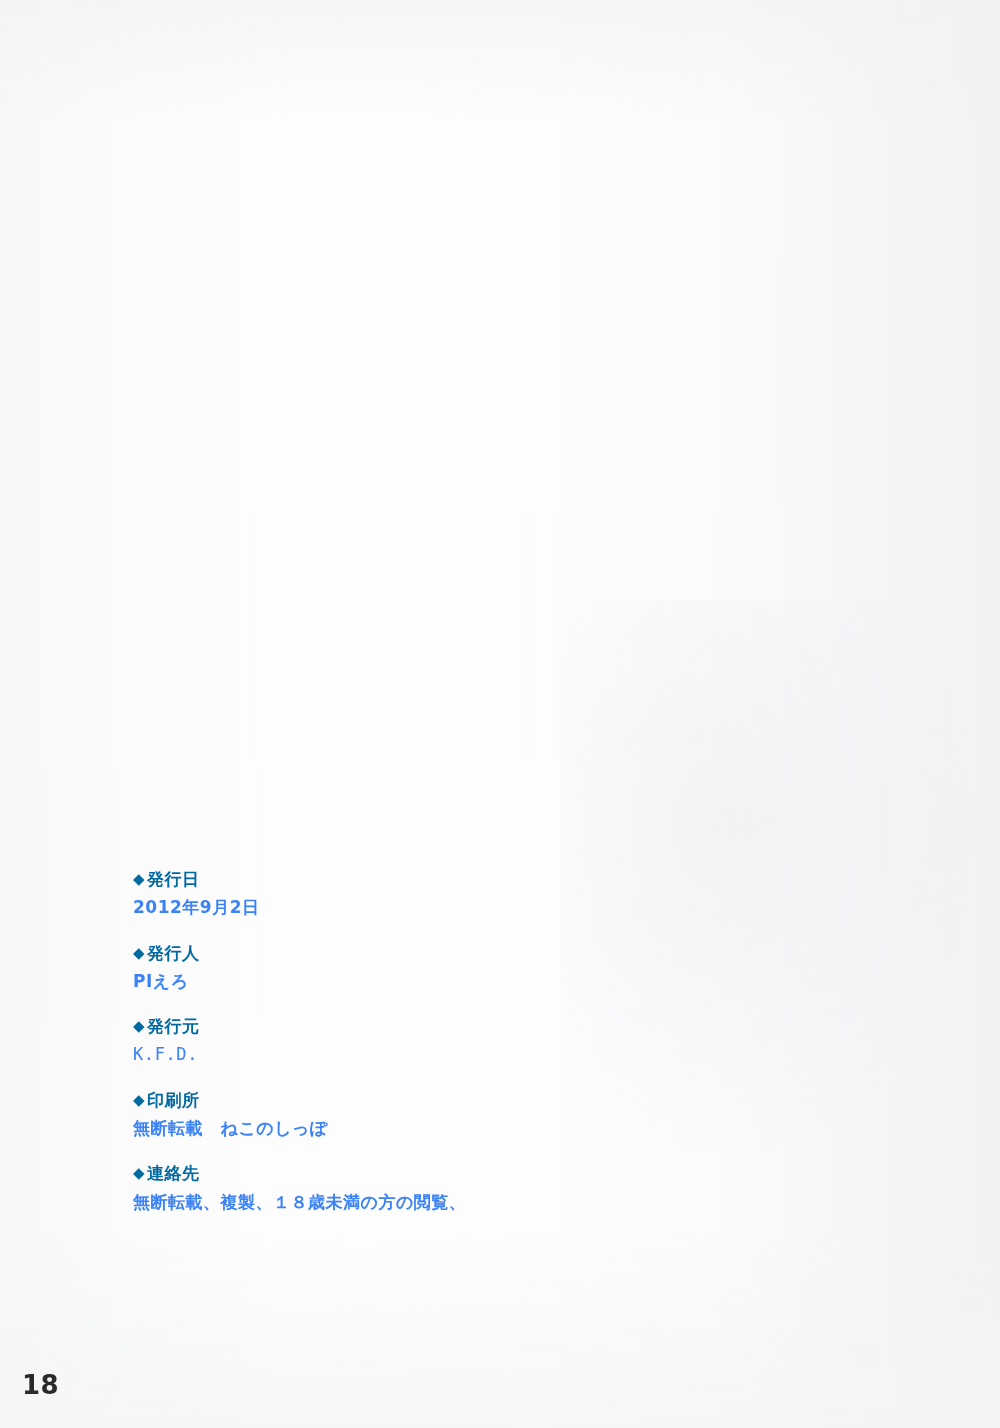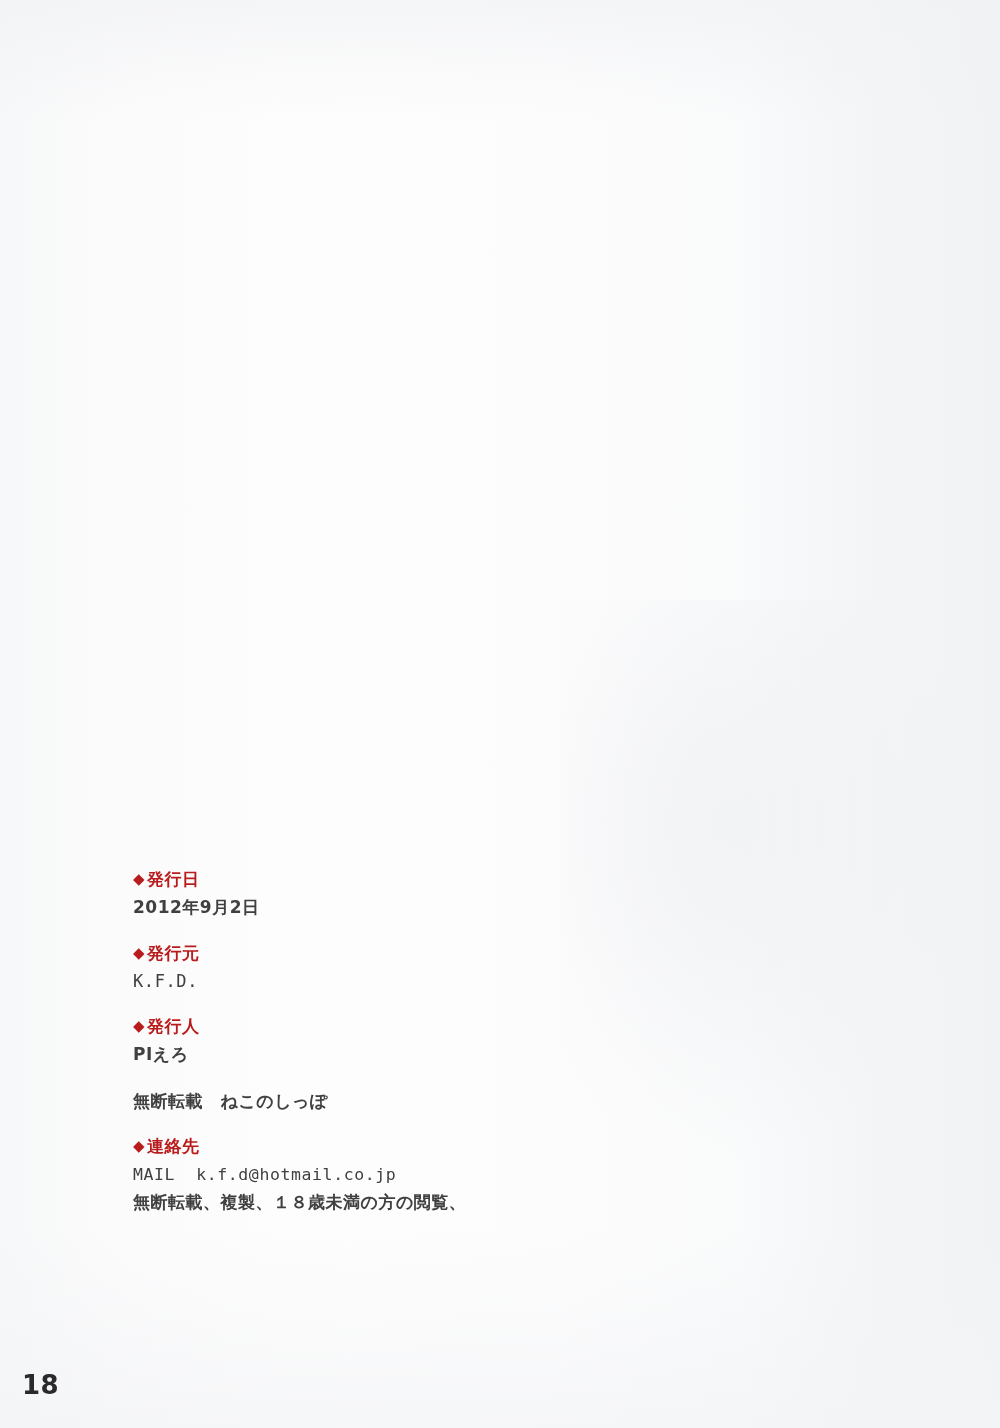--- a/index.html
+++ b/index.html
@@ -74,37 +74,37 @@
   .block:last-child {
     margin-bottom: 16px;
   }
 
   .heading {
     font-family: "DejaVu Sans", sans-serif;
     font-weight: bold;
     font-size: 17px;
     line-height: 1.35;
     letter-spacing: 0.5px;
-    color: #b91c1c;
+    color: #0369a1;
     margin: 0 0 4px 0;
     white-space: nowrap;
   }
   .heading .diamond {
     font-size: 15px;
     margin-right: 2px;
     display: inline-block;
     transform: translateY(-1px);
   }
 
   .value {
     font-family: "DejaVu Sans Mono", "DejaVu Sans", monospace;
     font-size: 17px;
     line-height: 1.45;
     letter-spacing: 0.6px;
-    color: #404040;
+    color: #3b82f6;
     margin: 0;
     white-space: pre;
   }
   .value.jp {
     font-family: "DejaVu Sans", sans-serif;
     font-weight: bold;
     letter-spacing: 0.5px;
   }
   .contact-lines .value {
     font-size: 16.5px;
@@ -137,34 +137,34 @@
 </div>
 
 <div class="colophon">
 
   <div class="block">
     <p class="heading"><span class="diamond">◆</span><span>発行日</span></p>
     <p class="value jp">2012年9月2日</p>
   </div>
 
   <div class="block">
+    <p class="heading"><span class="diamond">◆</span><span>発行人</span></p>
+    <p class="value jp">PIえろ</p>
+  </div>
+
+  <div class="block">
     <p class="heading"><span class="diamond">◆</span><span>発行元</span></p>
     <p class="value">K.F.D.</p>
   </div>
 
   <div class="block">
-    <p class="heading"><span class="diamond">◆</span><span>発行人</span></p>
-    <p class="value jp">PIえろ</p>
-  </div>
-
-  <div class="block">
+    <p class="heading"><span class="diamond">◆</span><span>印刷所</span></p>
     <p class="value jp">無断転載　ねこのしっぽ</p>
   </div>
 
   <div class="block contact-lines">
     <p class="heading"><span class="diamond">◆</span><span>連絡先</span></p>
-    <p class="value">MAIL  k.f.d@hotmail.co.jp</p>
     <p class="value jp">無断転載、複製、１８歳未満の方の閲覧、</p>
   </div>
 
 </div>
 
 <div class="page-number">18</div>
 
 </body></html>

